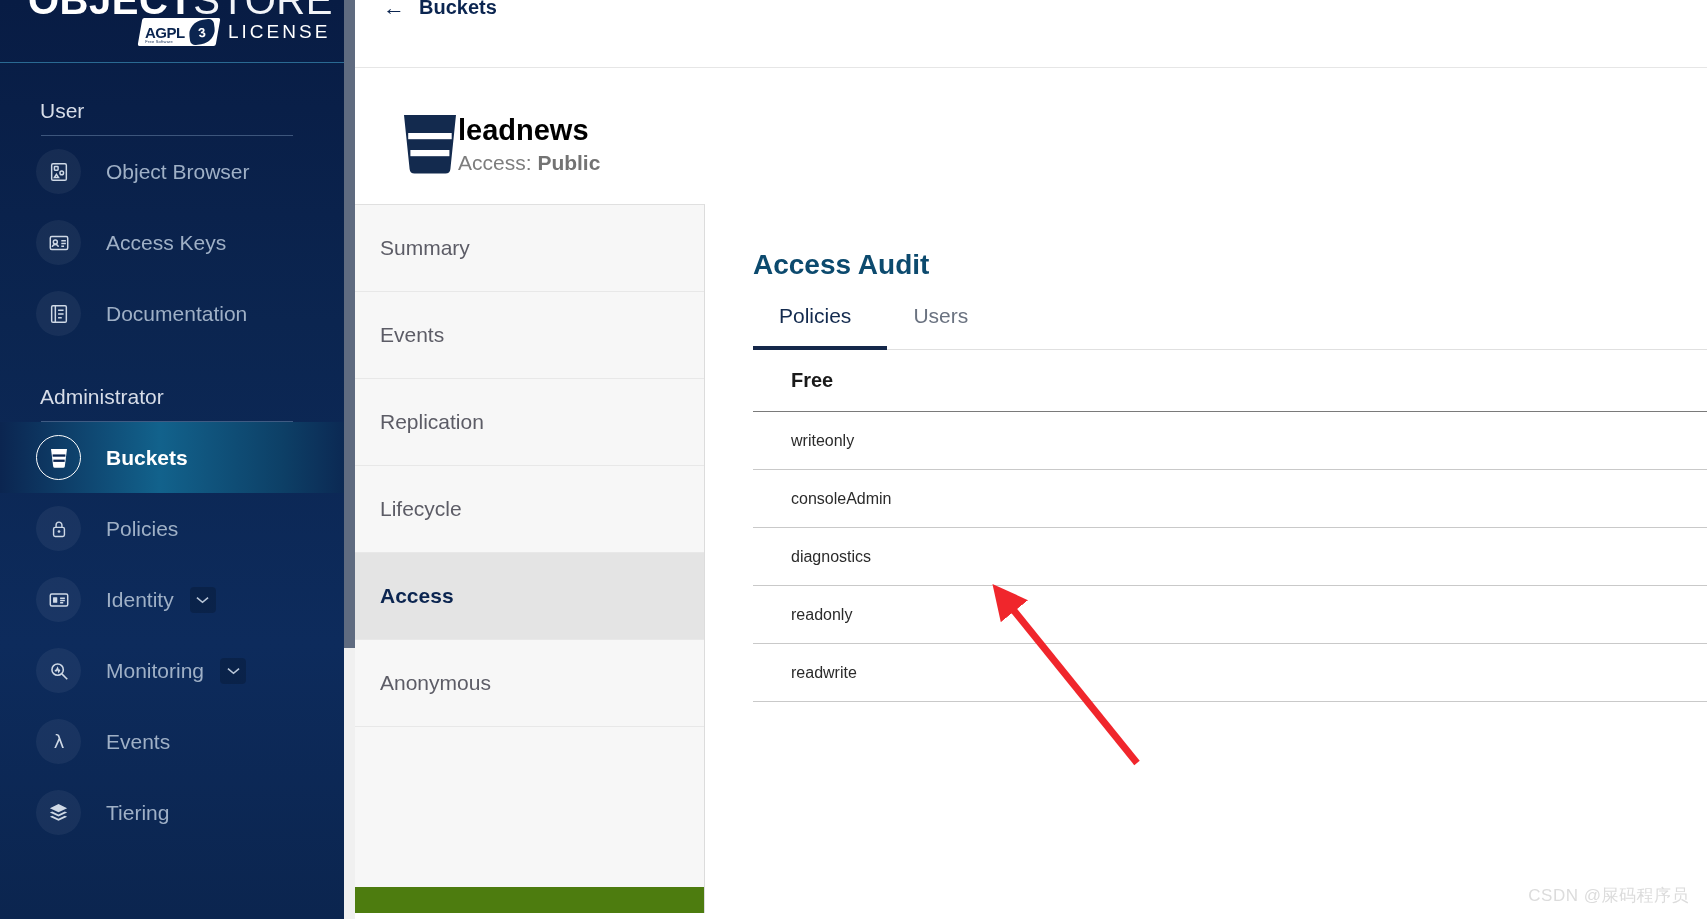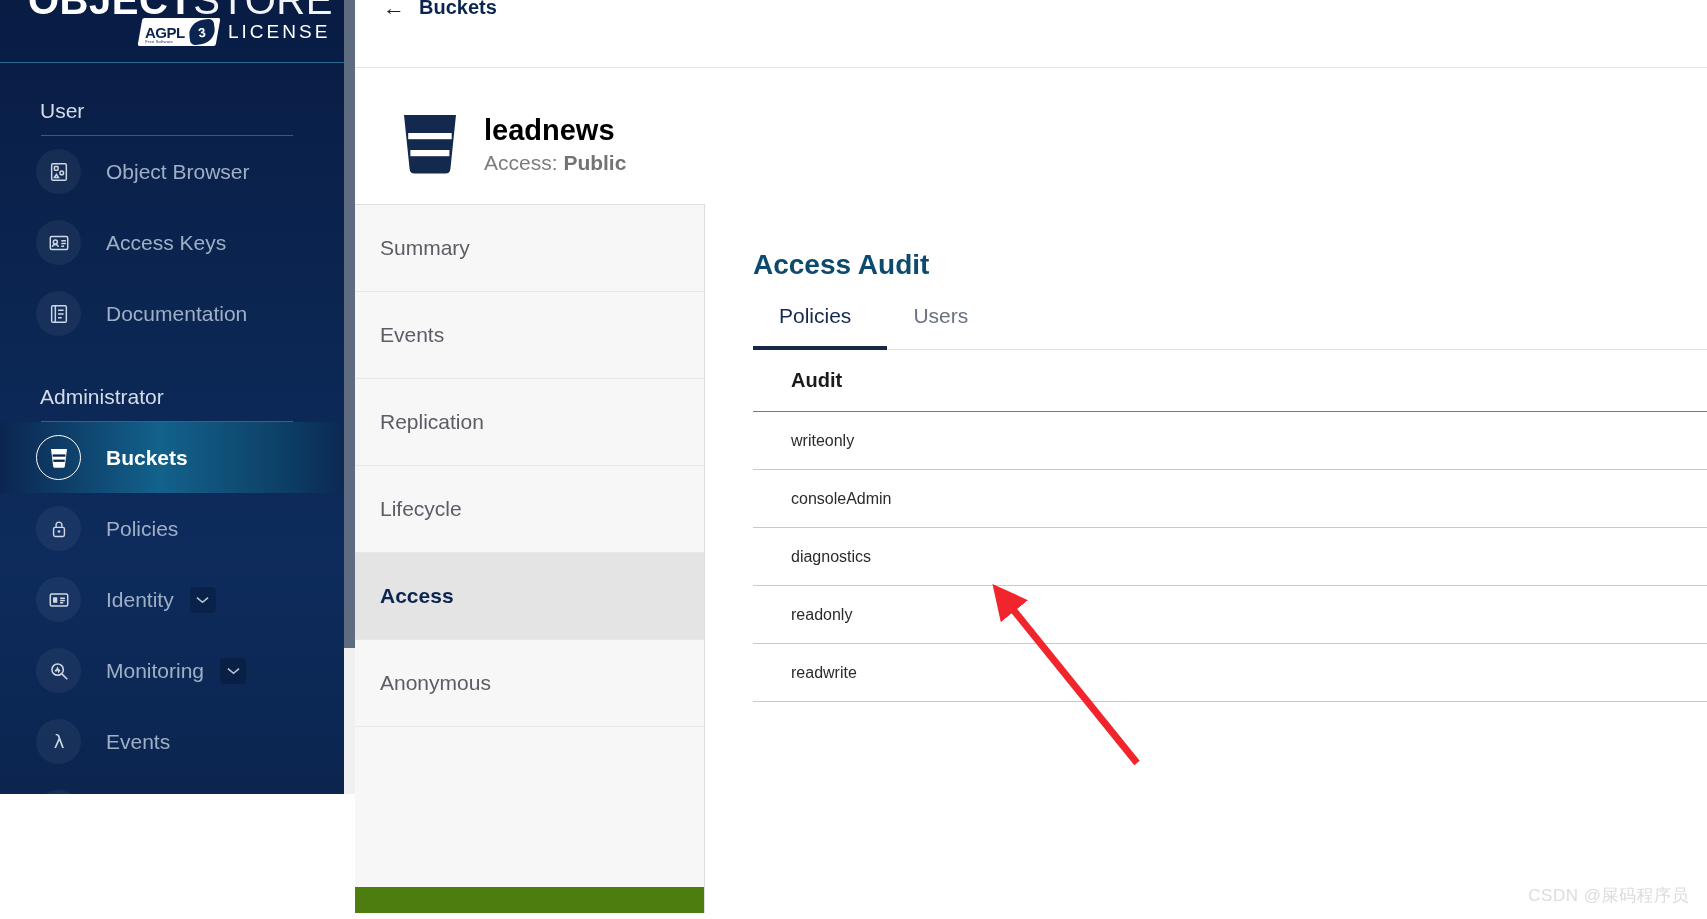--- a/index.html
+++ b/index.html
@@ -12,21 +12,21 @@
   #app {
     position: relative;
     width: 1707px; height: 919px;
     display: flex;
   }
 
   
   .sidebar {
     position: relative;
     width: 355px;
-    height: 794px;
+    height: 919px;
     flex: 0 0 355px;
     background: linear-gradient(180deg,#081c44 0%, #0b2550 35%, #0d2b5c 70%, #0b254f 100%);
     overflow: hidden;
   }
   .sidebar-logo {
     height: 63px;
     position: relative;
     border-bottom: 1px solid #2a6a93;
   }
   .logo-text {
@@ -161,21 +161,20 @@
     display: flex; align-items: center; gap: 14px;
     margin-top: -4px;
     cursor: pointer;
   }
   .bc-arrow { color:#0b2550; font-size: 22px; line-height:1; }
   .bc-label { color:#0b2550; font-weight:700; font-size: 20px; }
 
   .bucket-header {
     display: flex; align-items: center;
     padding: 44px 0 0 47px;
-    gap: 26px;
   }
   .bucket-icon { width: 56px; height: 62px; flex:0 0 56px; }
   .bucket-title { font-size: 29px; font-weight: 700; color: #000000; line-height: 1.25; }
   .bucket-access { font-size: 21px; color: #7d7d7d; margin-top: 3px; }
   .bucket-access b { color:#737373; font-weight:700; }
 
   .content-split { display: flex; margin-top: 29px; height: 709px; }
 
   .vtabs {
     width: 350px;
@@ -447,21 +446,21 @@
       <section class="panel">
         <div class="panel-title">Access Audit</div>
 
         <div class="htabs">
           <div class="htab active"><span>Policies</span></div>
           <div class="htab"><span>Users</span></div>
         </div>
 
         <div class="table">
           <div class="th-row">
-            <span class="th-name">Audit</span>
+            <span class="th-name">Free</span>
           </div>
           <div class="tr-row">
             <span class="td-name">writeonly</span>
           </div>
           <div class="tr-row">
             <span class="td-name">consoleAdmin</span>
           </div>
           <div class="tr-row">
             <span class="td-name">diagnostics</span>
           </div>

